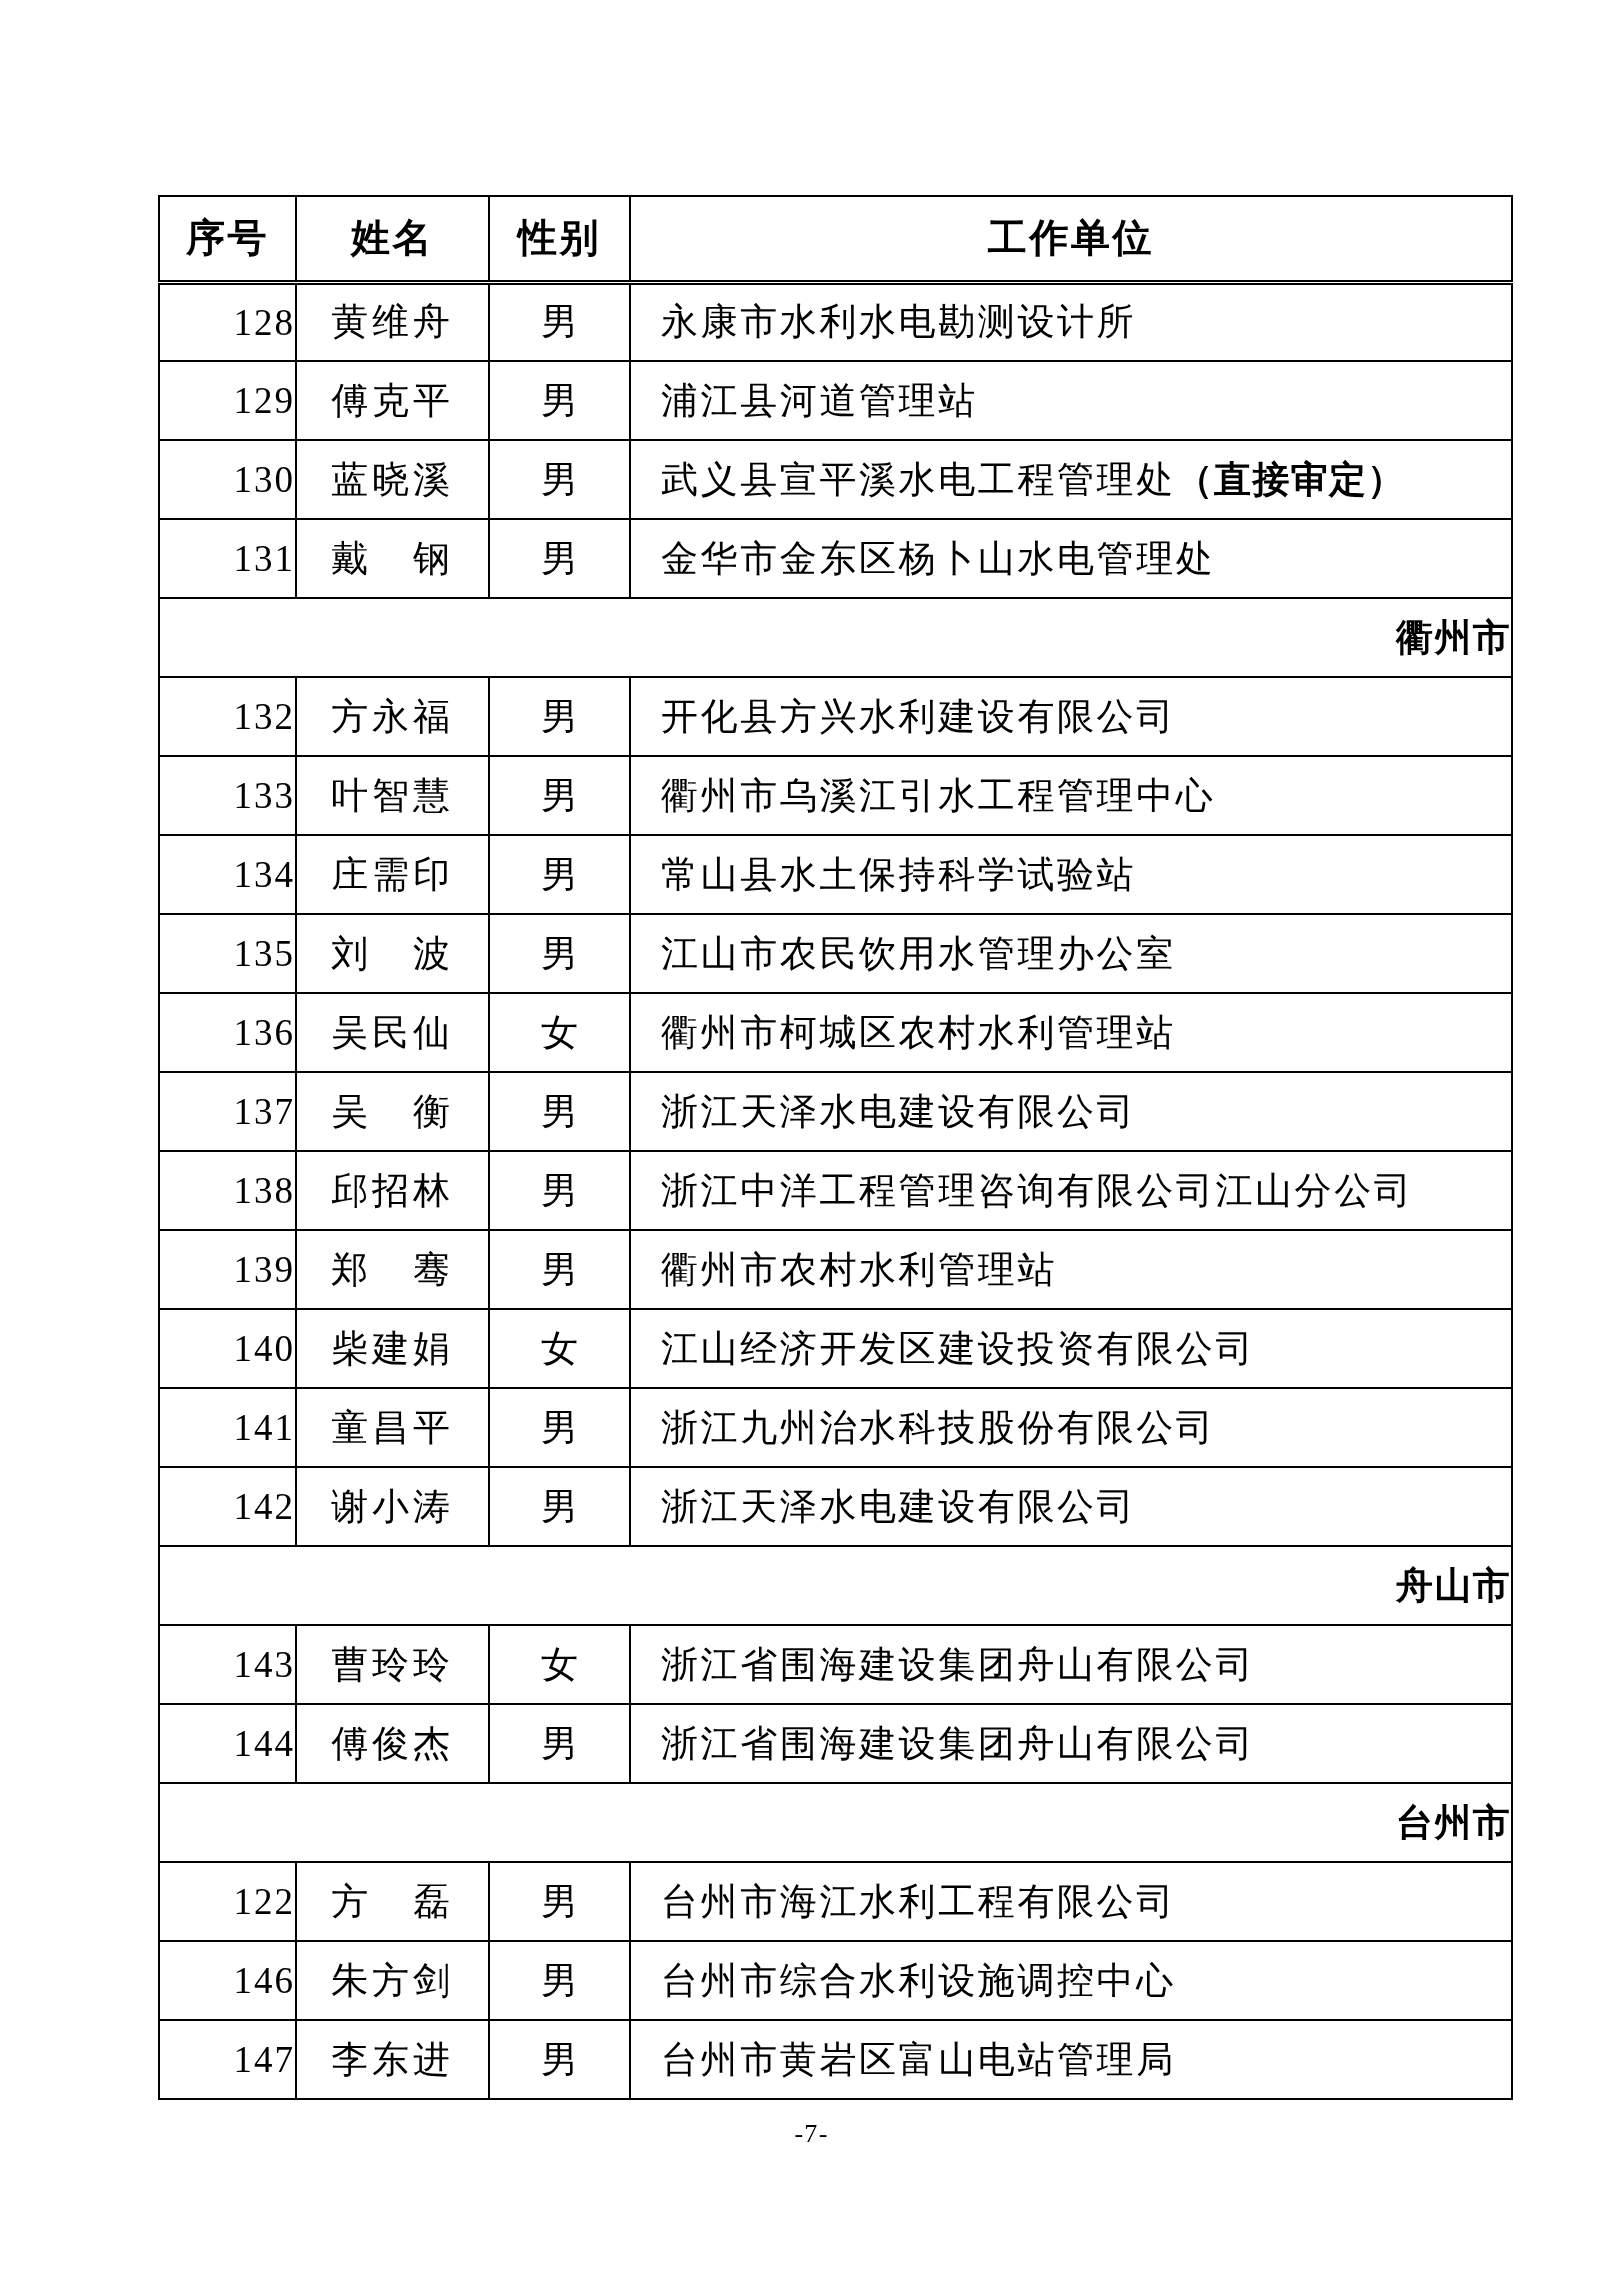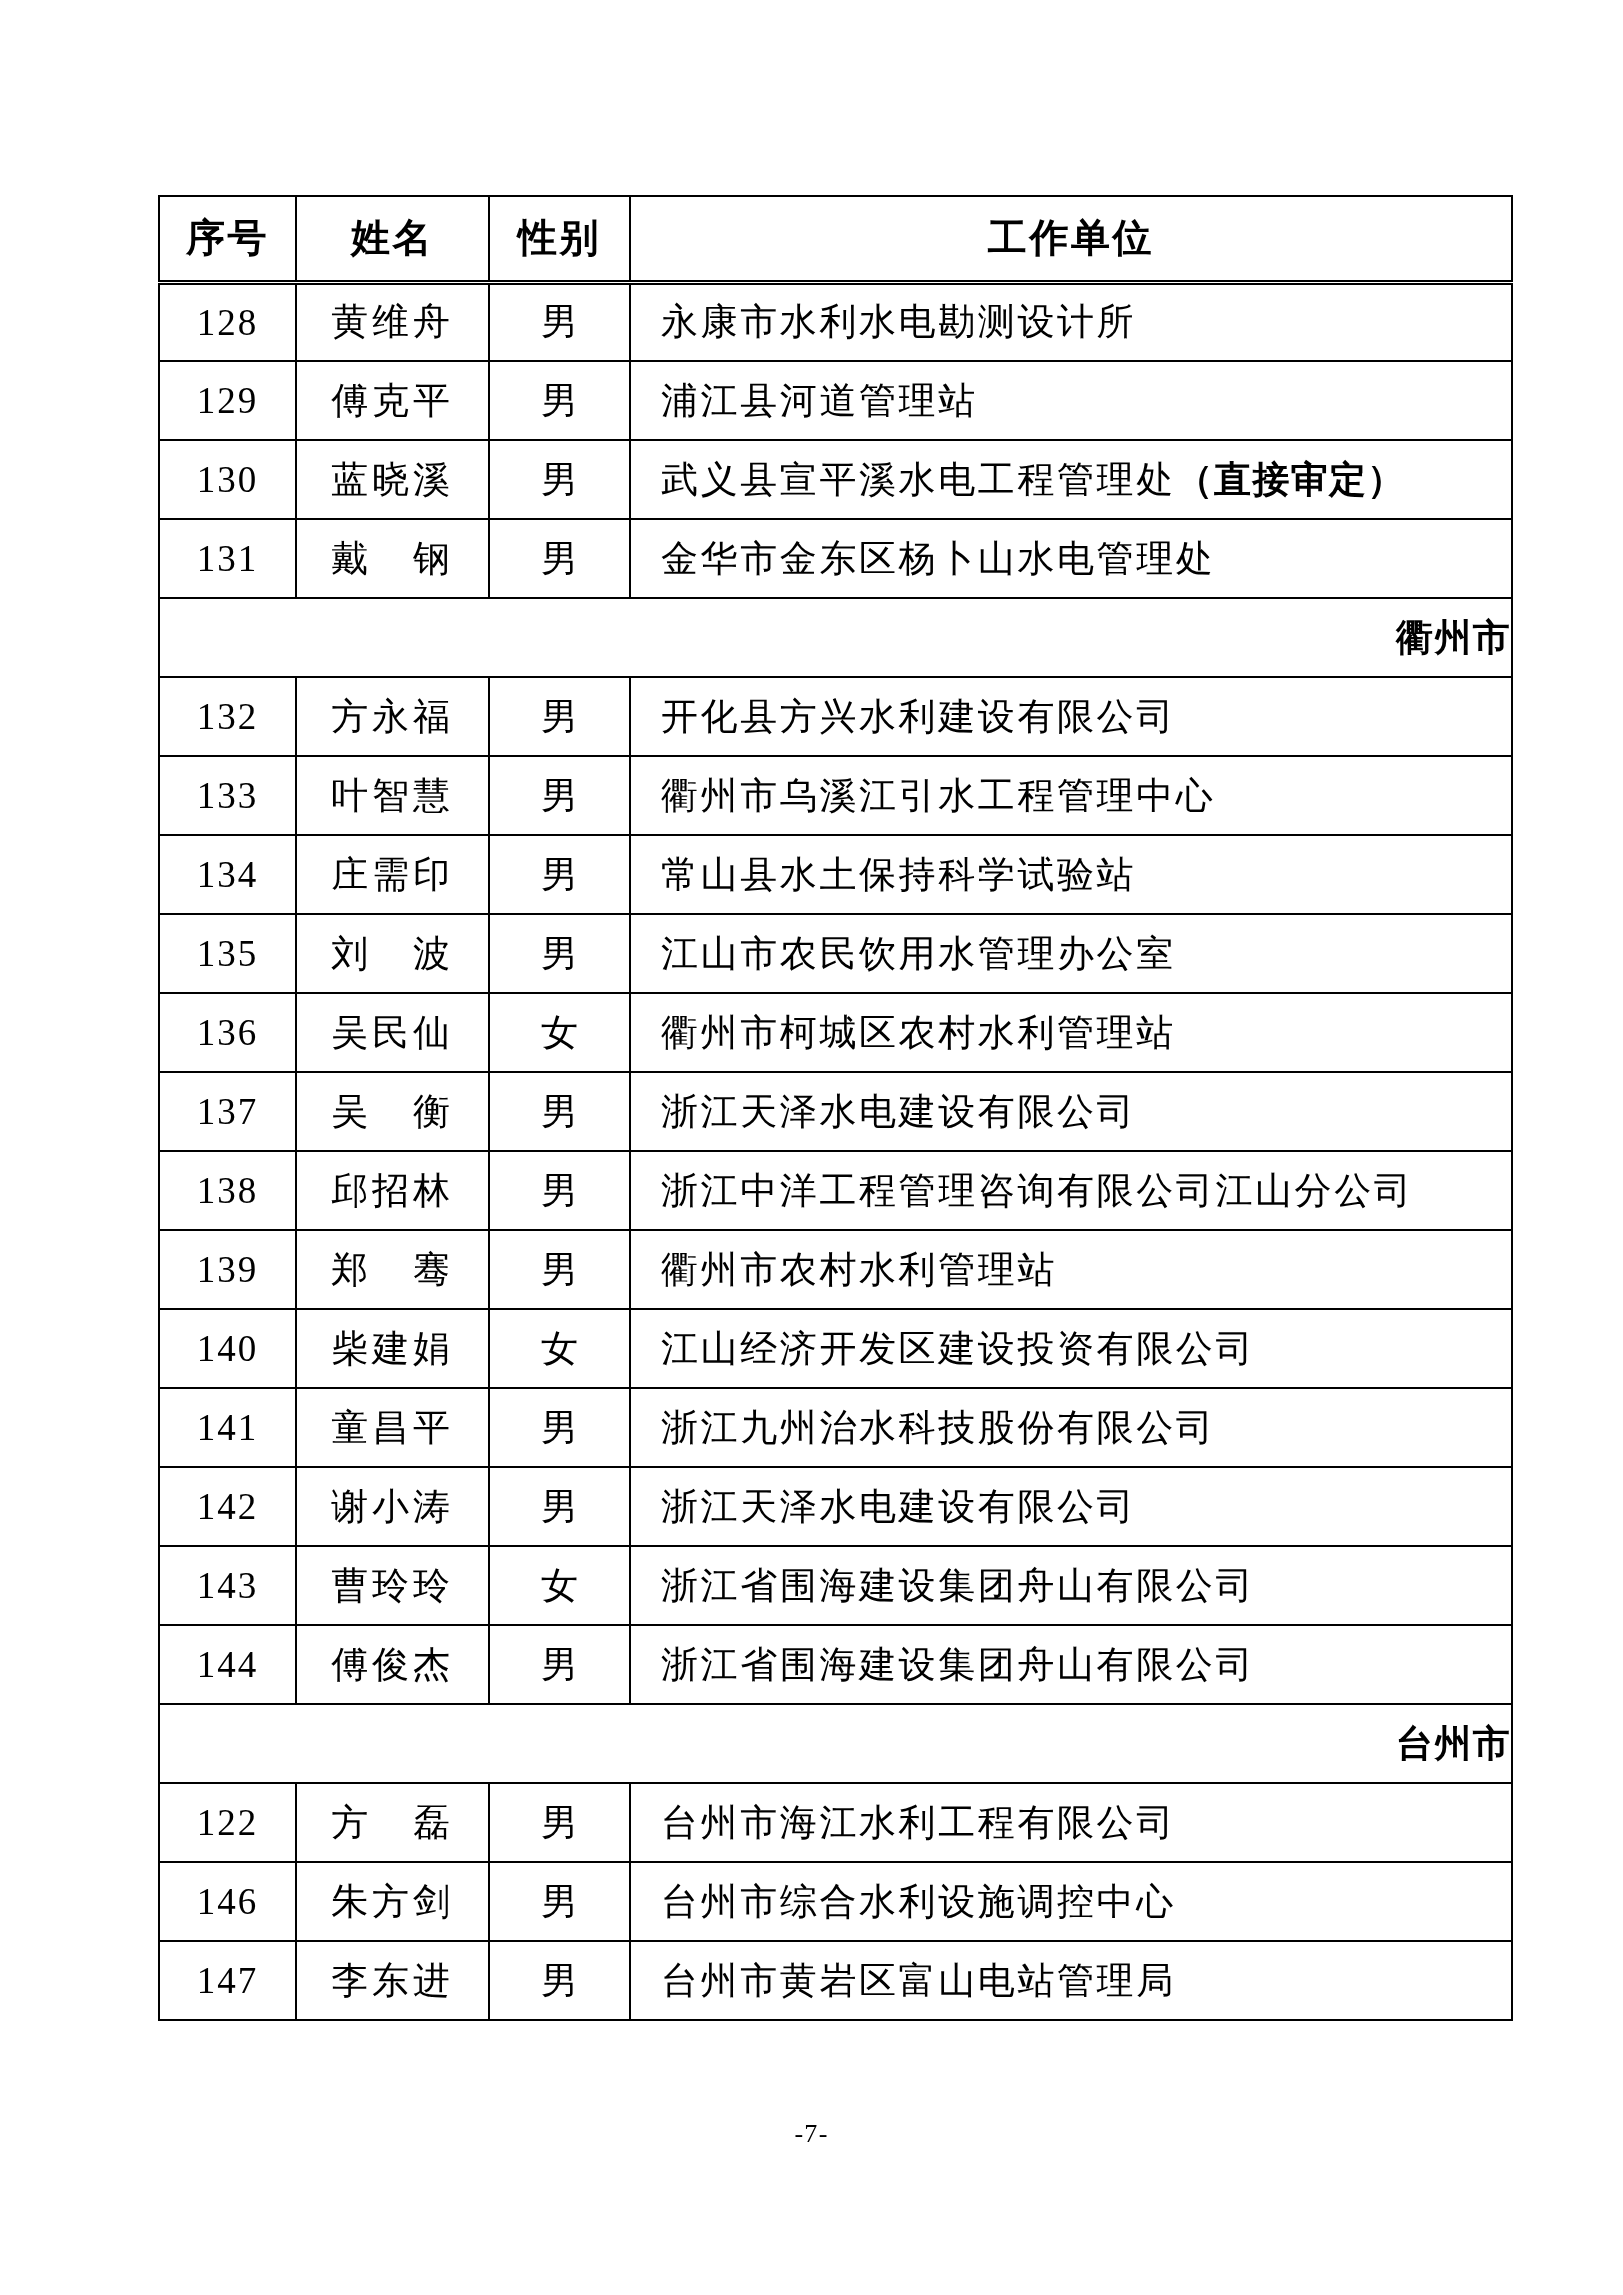--- a/index.html
+++ b/index.html
@@ -33,21 +33,21 @@
   tr.header-row th {
     height: 86px;
     font-family: "Liberation Sans", "DejaVu Sans", sans-serif;
     font-weight: bold;
     font-size: 39px;
     letter-spacing: 2.6px;
     border-bottom: 5.9px double #000000;
   }
   tr.row td { height: 79px; font-size: 37px; }
   td.c-no {
-    text-align: center;
+    text-align: right;
     font-size: 38px;
     letter-spacing: 2px;
   }
   td.c-name {
     text-align: center;
     letter-spacing: 3.9px;
   }
   td.c-gender { text-align: center; }
   td.c-unit {
     text-align: left;
@@ -184,20 +184,23 @@
       <td class="c-gender">男</td>
       <td class="c-unit"><span>浙江九州治水科技股份有限公司</span><span class="b"></span></td>
     </tr>
     <tr class="row">
       <td class="c-no">142</td>
       <td class="c-name">谢小涛</td>
       <td class="c-gender">男</td>
       <td class="c-unit"><span>浙江天泽水电建设有限公司</span><span class="b"></span></td>
     </tr>
 
+    <tr class="row">
+      <td class="c-section" colspan="4">舟山市</td>
+    </tr>
 
     <tr class="row">
       <td class="c-no">143</td>
       <td class="c-name">曹玲玲</td>
       <td class="c-gender">女</td>
       <td class="c-unit"><span>浙江省围海建设集团舟山有限公司</span><span class="b"></span></td>
     </tr>
     <tr class="row">
       <td class="c-no">144</td>
       <td class="c-name">傅俊杰</td>

